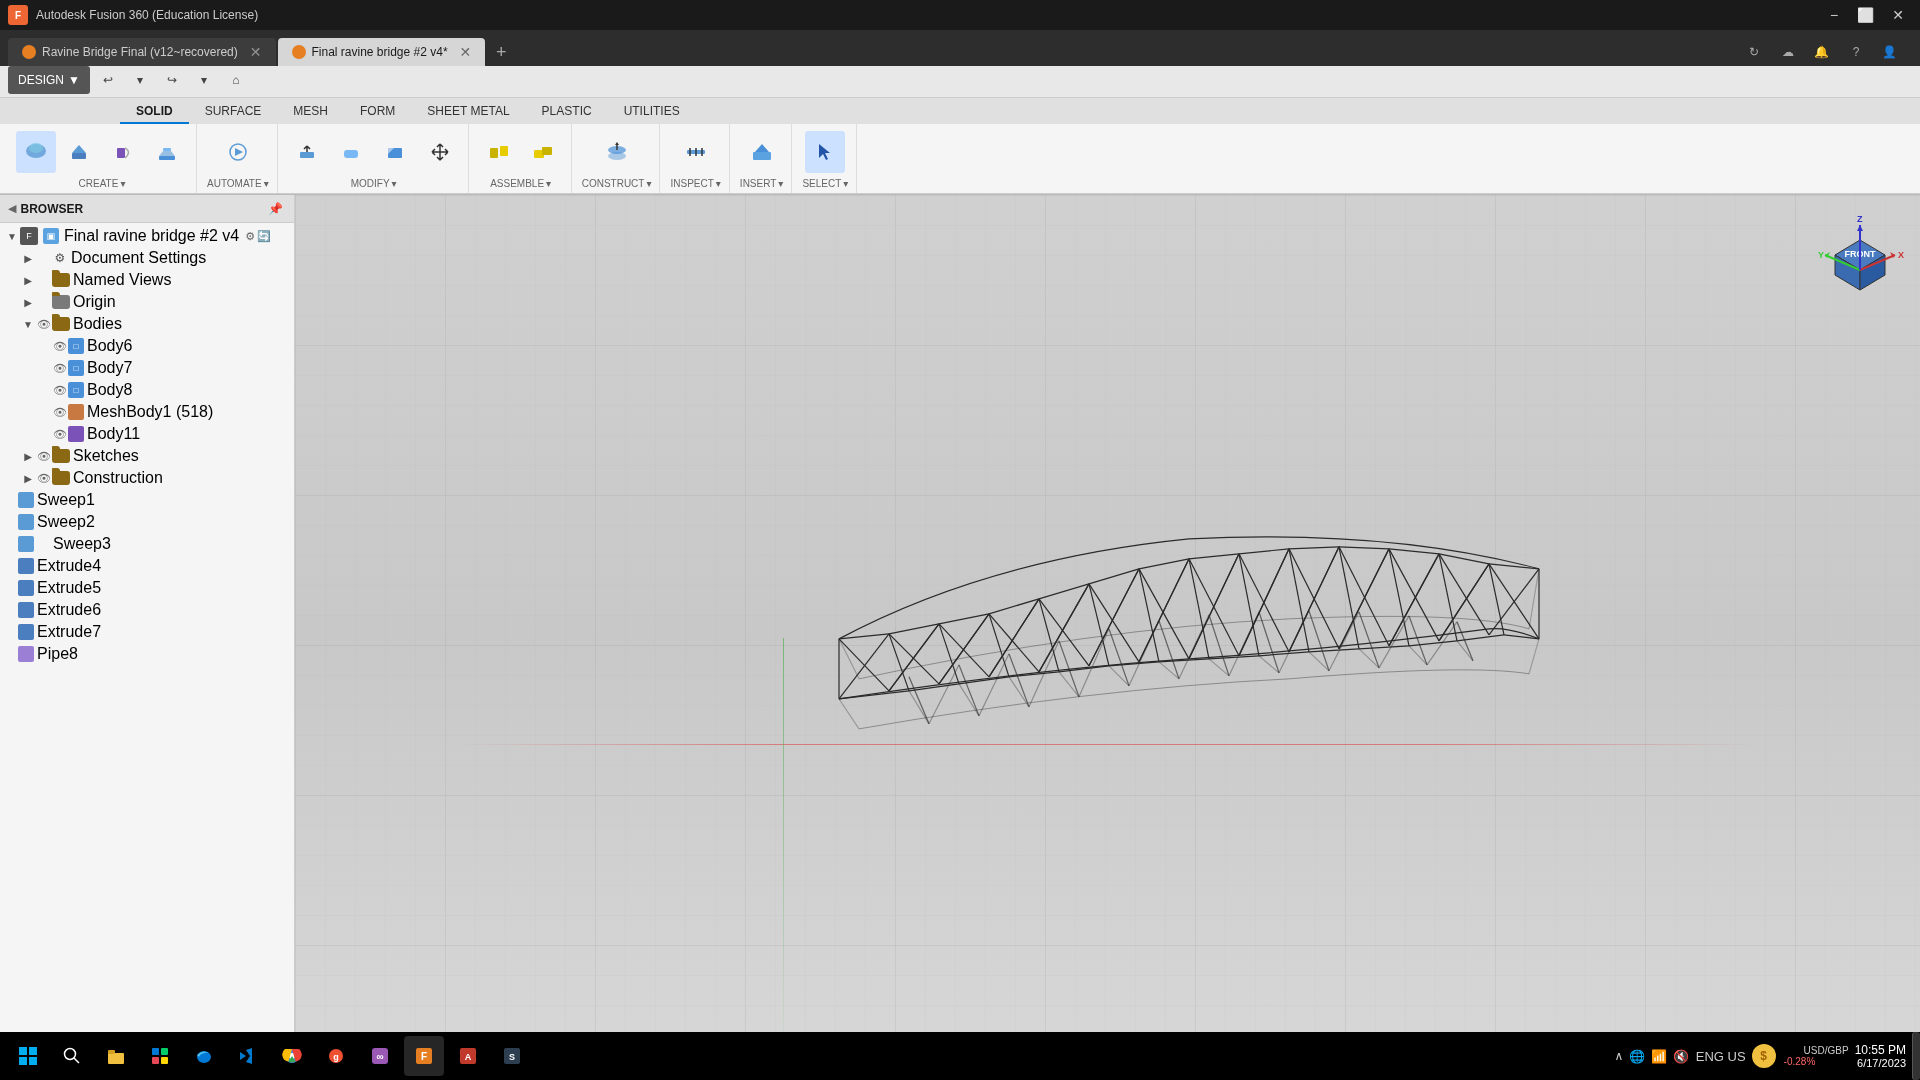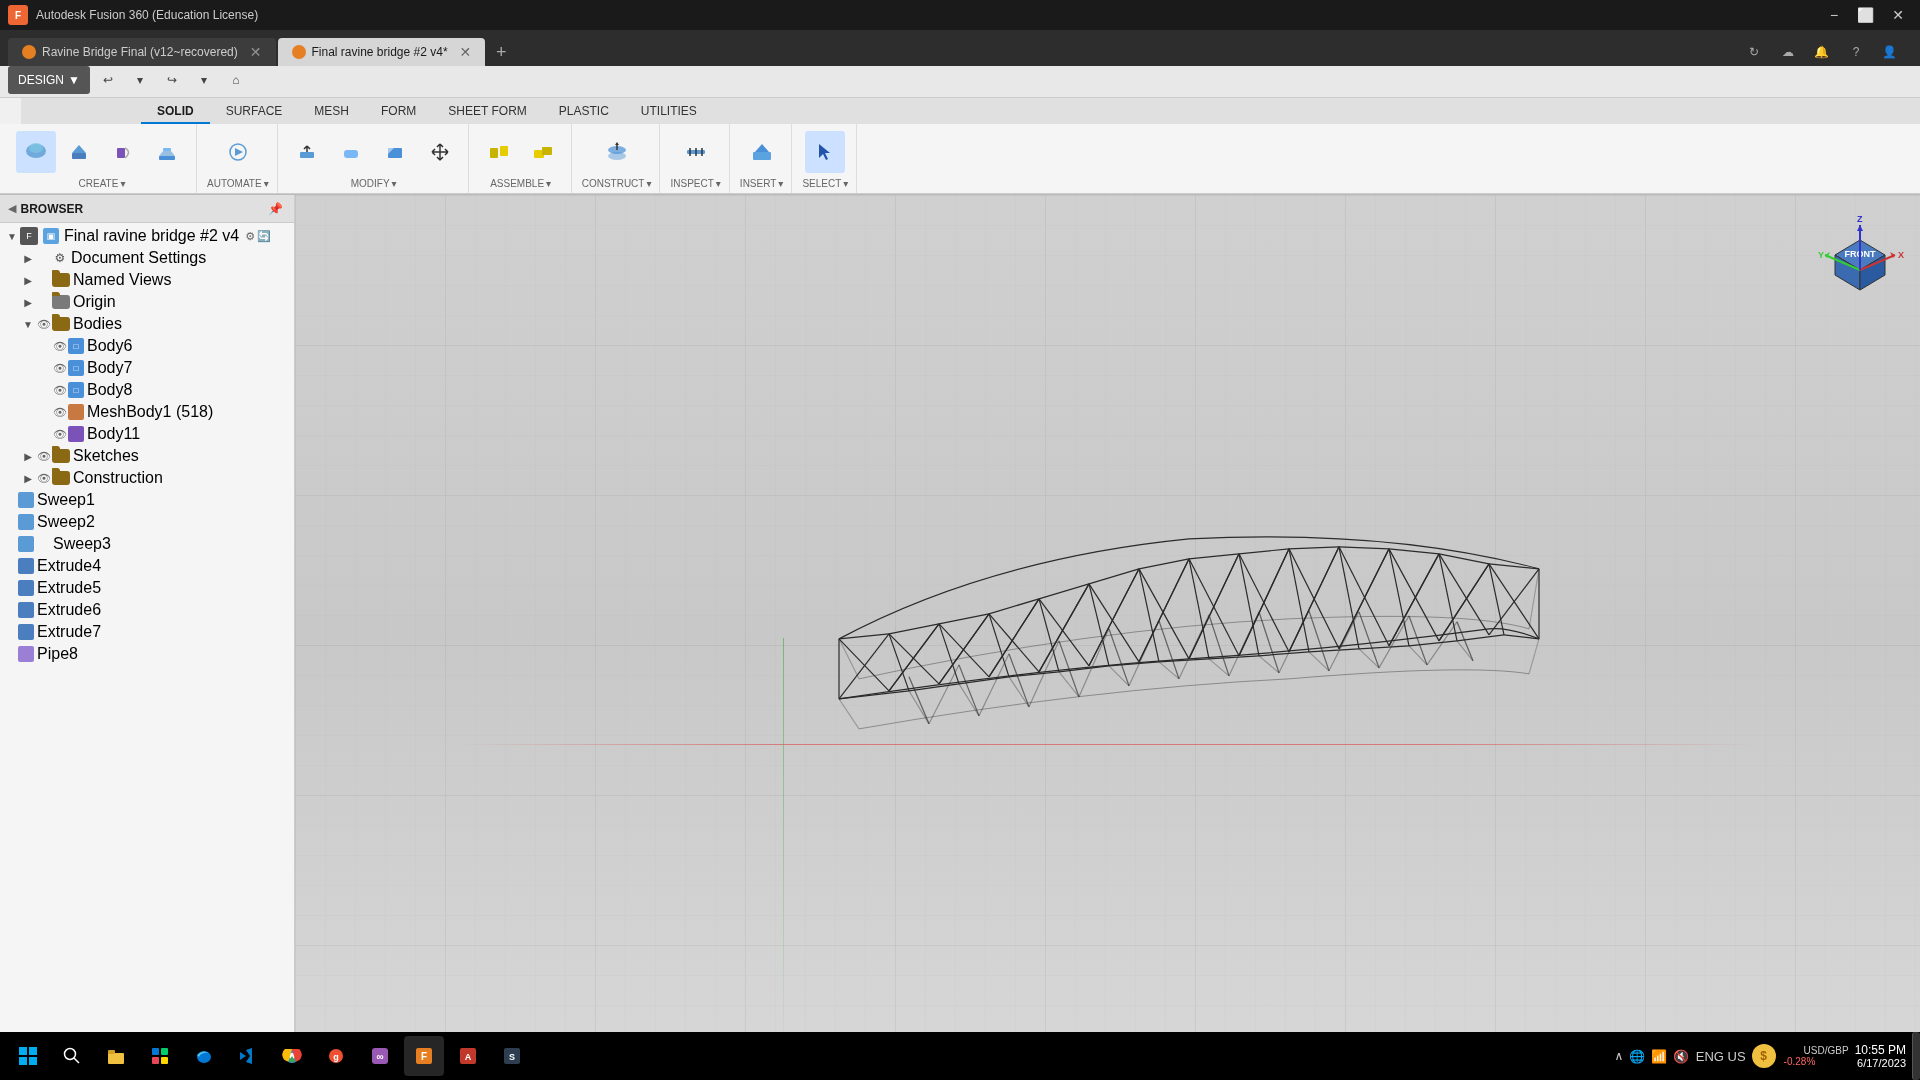--- a/index.html
+++ b/index.html
@@ -20,21 +20,21 @@
     .tab-add { width: 28px; height: 28px; display: flex; align-items: center; justify-content: center; color: #aaa; font-size: 18px; cursor: pointer; }
 
     
     #toolbar { width: 100%; background: #f0f0f0; border-bottom: 1px solid #bbb; }
     #toolbar-top { height: 32px; display: flex; align-items: flex-start; padding: 0 8px; gap: 4px; border-bottom: 1px solid #ccc; background: #e8e8e8; }
     .design-btn { height: 28px; padding: 0 10px; background: #555; color: white; border-radius: 3px; display: flex; align-items: center; gap: 4px; cursor: pointer; font-size: 12px; }
     .tb-spacer { flex: 1; }
     .tb-icon-btn { width: 28px; height: 28px; display: flex; align-items: center; justify-content: center; cursor: pointer; color: #444; }
 
     
-    #ribbon-tabs { height: 26px; display: flex; align-items: flex-end; padding: 0 120px; gap: 0; background: #e0e0e0; margin-left: 21px; }
+    #ribbon-tabs { height: 26px; display: flex; align-items: flex-end; padding: 0 120px; gap: 0; background: #e0e0e0; }
     .rtab { padding: 0 16px; height: 24px; display: flex; align-items: center; cursor: pointer; font-size: 12px; color: #333; border-bottom: 2px solid transparent; }
     .rtab.active { color: #1a1a1a; border-bottom: 2px solid #0078d4; font-weight: 600; }
 
     
     #ribbon-bar { height: 70px; background: #f5f5f5; border-bottom: 1px solid #ccc; display: flex; align-items: stretch; padding: 0 8px; gap: 2px; overflow: hidden; }
     .ribbon-group { display: flex; flex-direction: column; align-items: center; padding: 4px 8px; border-right: 1px solid #ddd; min-width: 60px; }
     .ribbon-group-tools { display: flex; flex-direction: row; align-items: center; gap: 4px; flex: 1; }
     .ribbon-group-label { font-size: 10px; color: #666; margin-top: 2px; display: flex; align-items: center; gap: 2px; cursor: pointer; }
     .ribbon-tool { width: 40px; height: 42px; display: flex; flex-direction: column; align-items: center; justify-content: center; cursor: pointer; border-radius: 3px; gap: 2px; }
     .ribbon-tool.active { background: #cce0ff; }
@@ -144,21 +144,21 @@
     <div class="tb-icon-btn">▾</div>
     <div class="tb-icon-btn">⌂</div>
     <div class="tb-spacer"></div>
   </div>
 
   <div id="ribbon-tabs">
     <div class="rtab active">SOLID</div>
     <div class="rtab">SURFACE</div>
     <div class="rtab">MESH</div>
     <div class="rtab">FORM</div>
-    <div class="rtab">SHEET FORM</div>
+    <div class="rtab">SHEET METAL</div>
     <div class="rtab">PLASTIC</div>
     <div class="rtab">UTILITIES</div>
   </div>
 
   <div id="ribbon-bar">
 
     <div class="ribbon-group">
       <div class="ribbon-group-tools">
         <div class="ribbon-tool active">
           <div class="tool-icon">

